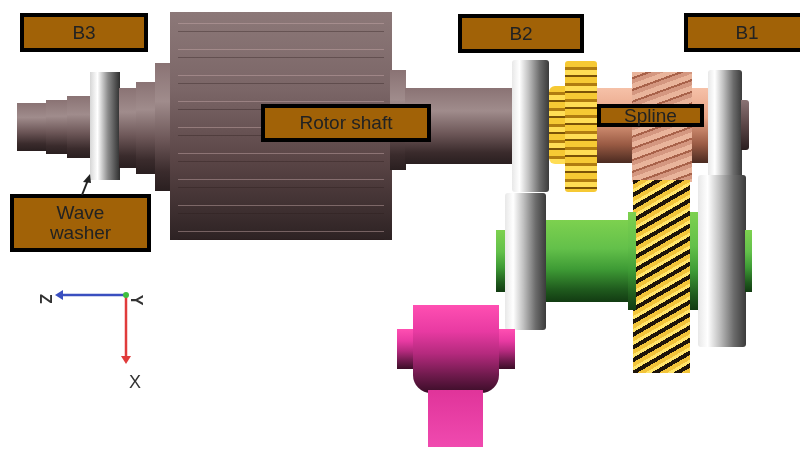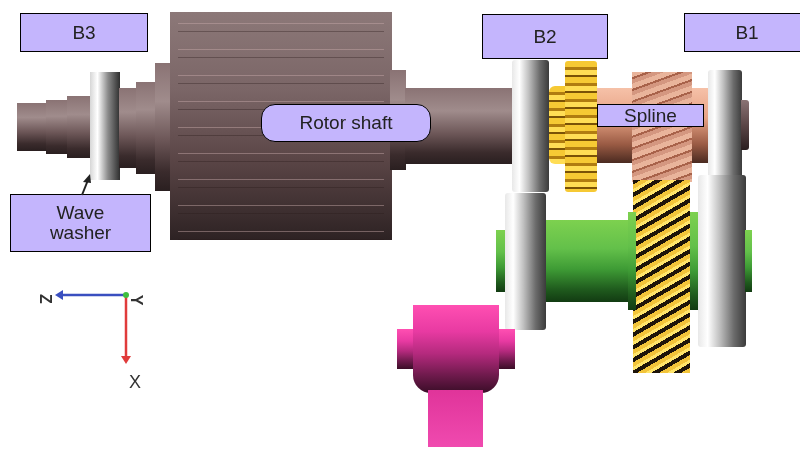--- a/index.html
+++ b/index.html
@@ -1,19 +1,19 @@
 <!DOCTYPE html>
 <html><head>
 <meta charset="utf-8">
 <style>
   html, body { margin: 0; padding: 0; background: #ffffff; }
   body { width: 800px; height: 453px; position: relative; overflow: hidden; font-family: "Liberation Sans", sans-serif; }
   .abs { position: absolute; }
   .label {
-    position: absolute; background: #c4b5fd; border: 1px solid #000000;
+    position: absolute; background: #a16207; border: 4px solid #000000;
     box-sizing: border-box; color: #222; font-size: 19px;
     display: flex; align-items: center; justify-content: center; text-align: center; line-height: 1.05;
   }
   .shaft-main {
     background: linear-gradient(to bottom, #8a7374 0%, #a08c8c 30%, #6d5758 60%, #3a2b2c 85%, #2a1f20 100%);
   }
   .rotor {
     background: linear-gradient(to bottom, #8c7878 0%, #7a6566 35%, #5a4546 65%, #2d2223 100%);
   }
   .rotor-lines {
@@ -89,23 +89,23 @@
 <div class="abs green" style="left:628px;top:212px;width:8px;height:98px;"></div>
 <div class="abs green" style="left:690px;top:212px;width:12px;height:98px;"></div>
 <div class="abs bearing" style="left:698px;top:175px;width:48px;height:172px;"></div>
 <div class="abs green" style="left:745px;top:230px;width:7px;height:62px;"></div>
 
 <div class="abs pink" style="left:397px;top:329px;width:118px;height:40px;"></div>
 <div class="abs pink" style="left:413px;top:305px;width:86px;height:88px;border-radius:0 0 18px 18px;"></div>
 <div class="abs pink-stem" style="left:428px;top:390px;width:55px;height:57px;"></div>
 
 <div class="label" style="left:20px;top:13px;width:128px;height:39px;">B3</div>
-<div class="label" style="left:458px;top:14px;width:126px;height:45px;margin-left:24px;">B2</div>
+<div class="label" style="left:458px;top:14px;width:126px;height:39px;">B2</div>
 <div class="label" style="left:684px;top:13px;width:126px;height:39px;">B1</div>
-<div class="label" style="left:261px;top:104px;width:170px;height:38px;border-radius:14px;">Rotor shaft</div>
+<div class="label" style="left:261px;top:104px;width:170px;height:38px;">Rotor shaft</div>
 <div class="label" style="left:597px;top:104px;width:107px;height:23px;">Spline</div>
 <div class="label" style="left:10px;top:194px;width:141px;height:58px;white-space:normal;padding:0 20px;">Wave washer</div>
 
 <svg class="abs" style="left:70px;top:170px;" width="30" height="30" viewBox="0 0 30 30">
   <line x1="12" y1="25" x2="18" y2="10" stroke="#222" stroke-width="2"></line>
   <polygon points="20,4 13,12 21,13" fill="#222"></polygon>
 </svg>
 
 <svg class="abs" style="left:35px;top:280px;" width="120" height="120" viewBox="0 0 120 120">
   <line x1="91" y1="15" x2="26" y2="15" stroke="#3a4fc0" stroke-width="2.5"></line>

